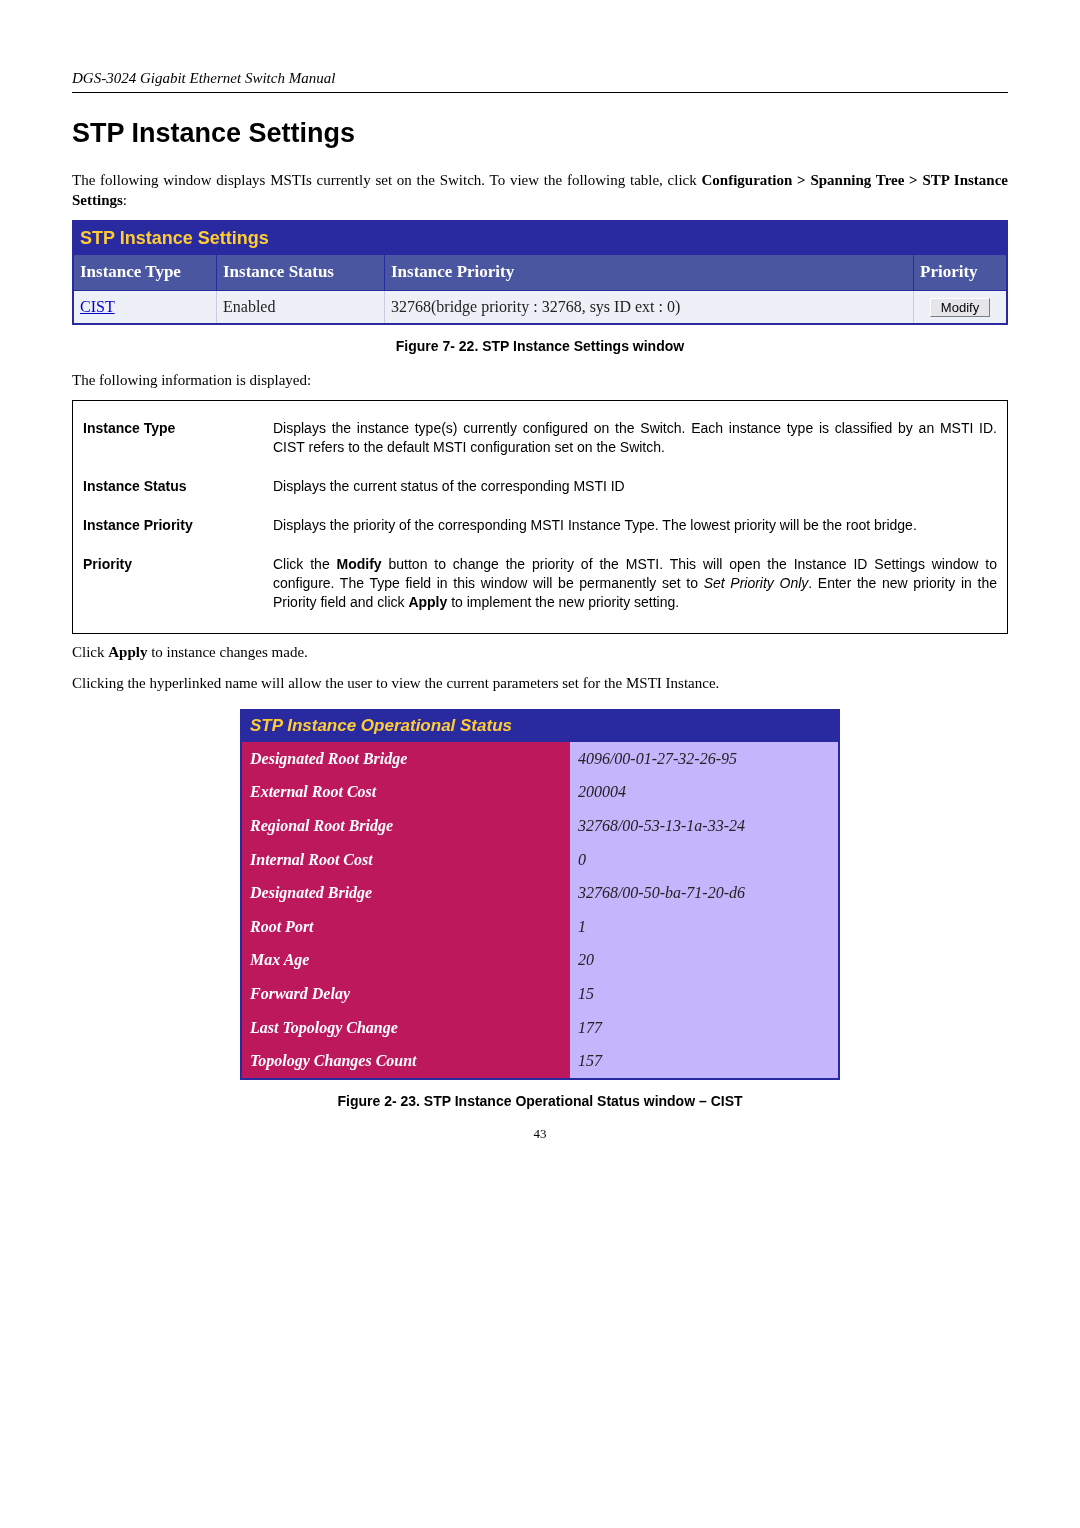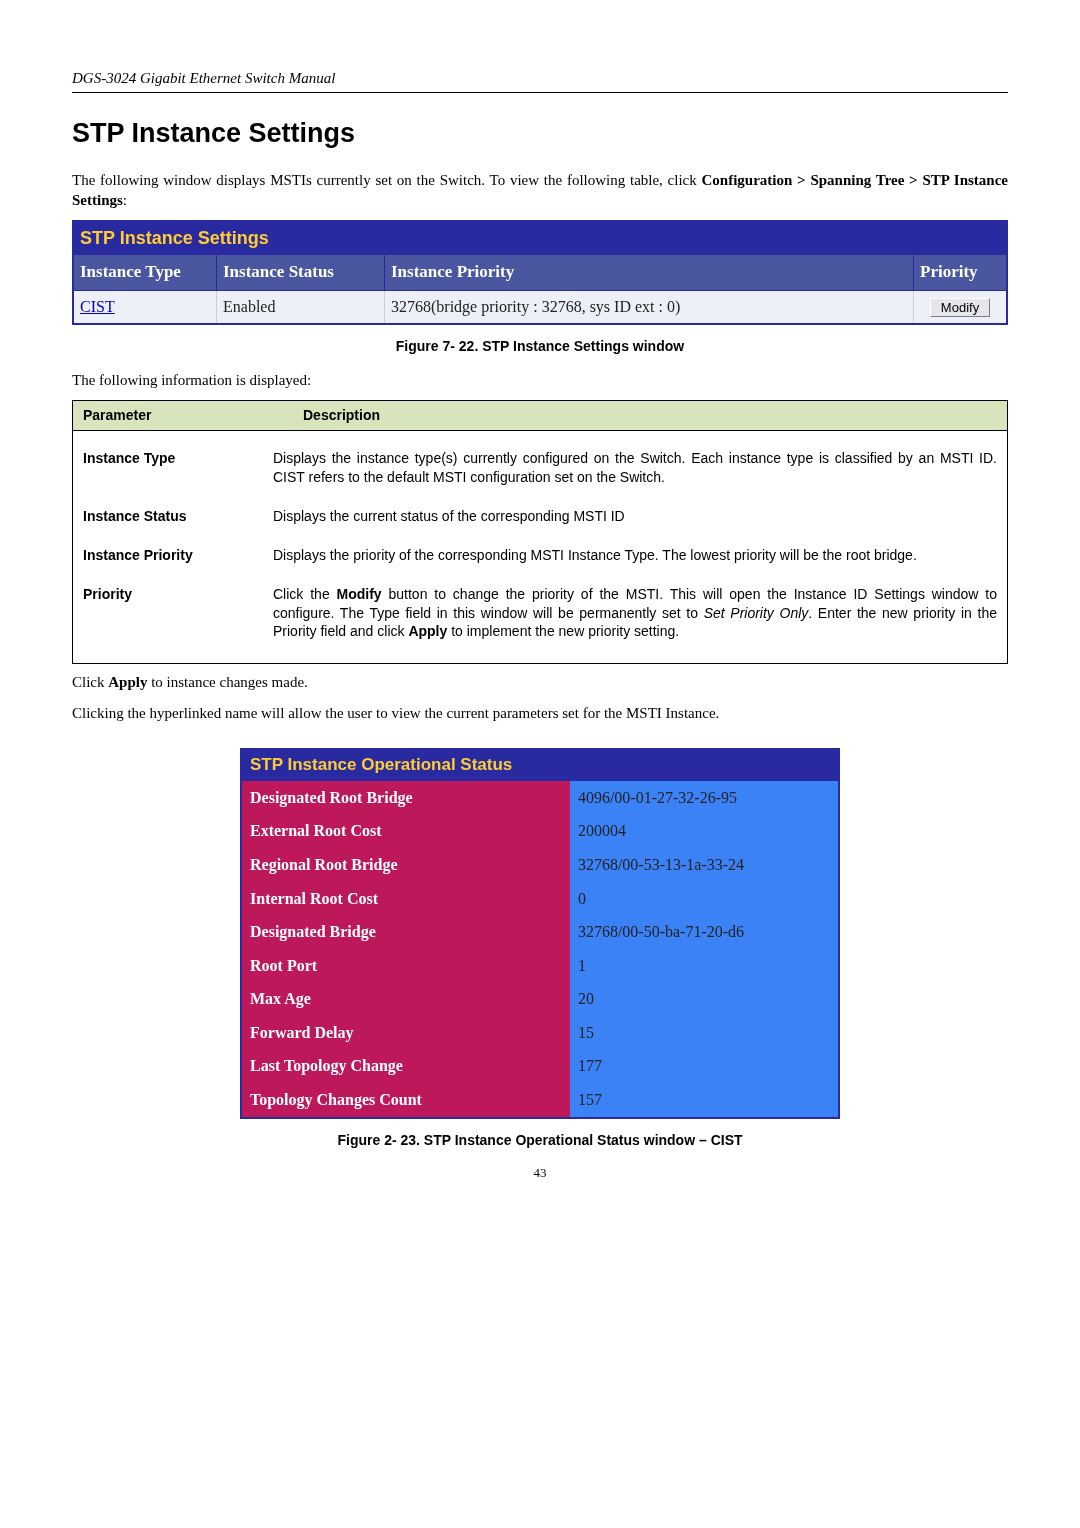--- a/index.html
+++ b/index.html
@@ -117,21 +117,22 @@
     flex: 1;
     text-align: justify;
     line-height: 1.35;
   }
   .param-row .pdesc .bold-inline { font-weight: bold; }
   .param-row .pdesc .italic-inline { font-style: italic; }
 
   
   .op-wrap {
     text-align: center;
-    margin-top: 25px;
+    margin-top: 16px;
+    font-style: italic;
   }
   .op-window {
     border: 2px solid #2a2aa0;
     border-collapse: collapse;
     margin: 0 auto;
     width: 600px;
   }
   .op-title-row td {
     background: #2a2aa0;
     color: #ffcc33;
@@ -146,21 +147,21 @@
     font-size: 16px;
     text-align: left;
   }
   .op-row .kcell {
     background: #be185d;
     color: #fff;
     font-weight: bold;
     width: 55%;
   }
   .op-row .vcell {
-    background: #3b82f6;
+    background: #c4b5fd;
     color: #222;
   }
   .op-link-row td {
     background: #eef0f8;
     padding: 18px 8px 10px 8px;
     text-align: left;
   }
   .op-link {
     color: #0000d0;
     text-decoration: underline;
@@ -202,24 +203,20 @@
   </tr>
 </tbody>
   </table>
 
 <div class="figure-caption">Figure 7- 22. STP Instance Settings window</div>
 
 <p class="body-text">The following information is displayed:</p>
 
 <table class="param-table">
   <tbody>
-      <tr class="param-head">
-    <td style="width:200px">Parameter</td>
-    <td>Description</td>
-  </tr>
   <tr>
         <td colspan="2" class="param-body">
     <div class="param-row">
       <div class="pname">Instance Type</div>
       <div class="pdesc">Displays the instance type(s) currently configured on the Switch. Each instance type is classified by an MSTI ID. CIST refers to the default MSTI configuration set on the Switch.</div>
     </div>
     <div class="param-row">
       <div class="pname">Instance Status</div>
       <div class="pdesc">Displays the current status of the corresponding MSTI ID</div>
     </div>

